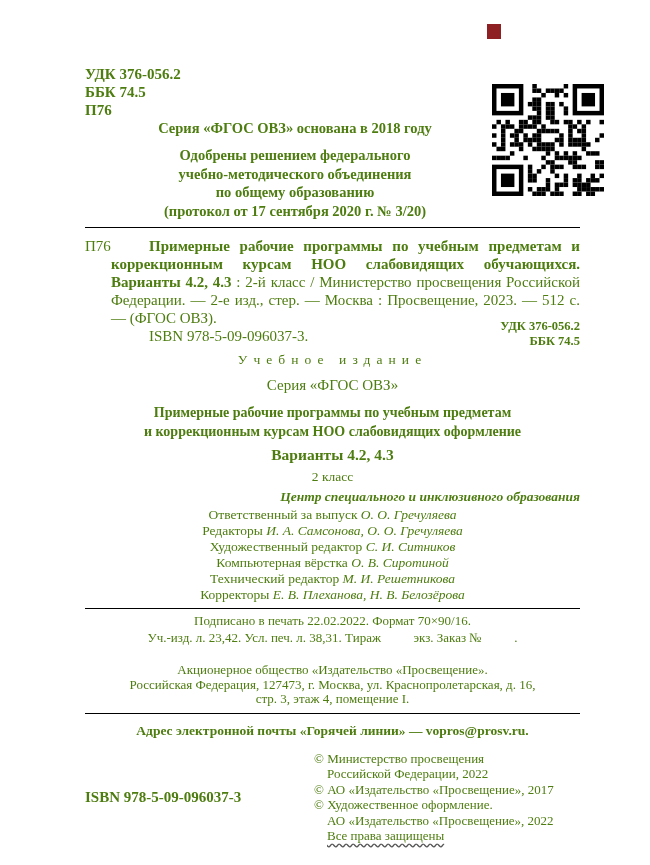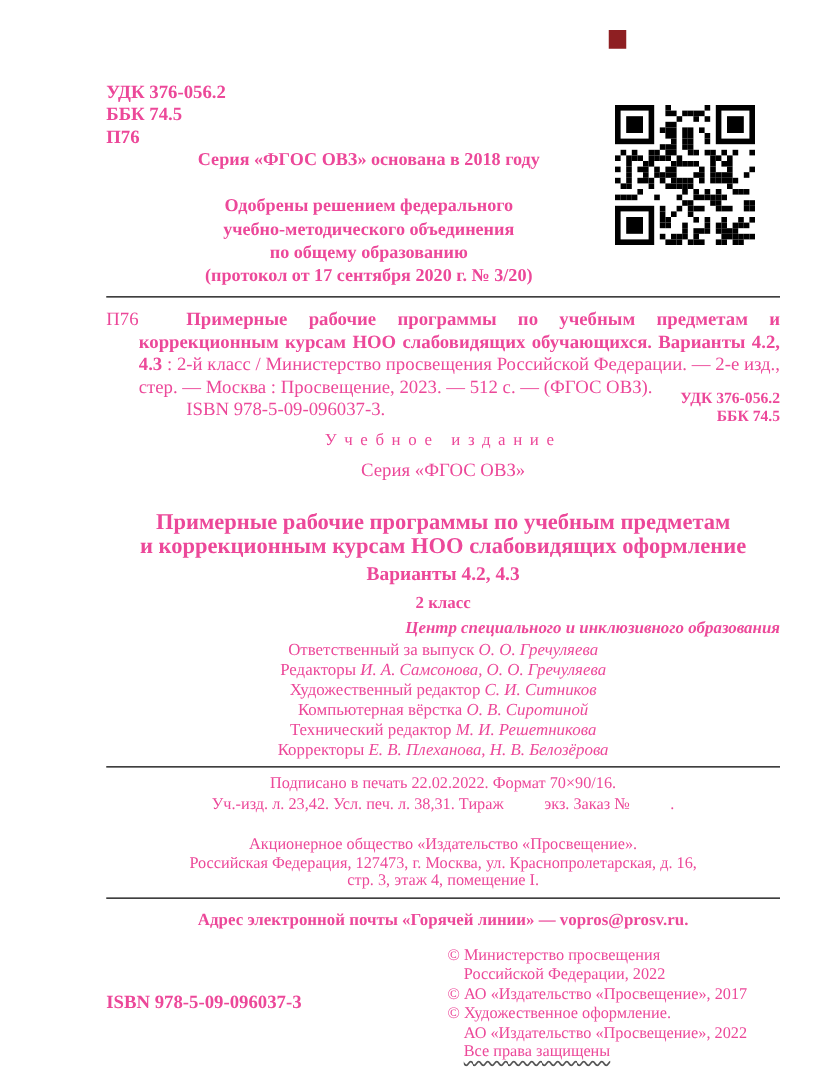--- a/index.html
+++ b/index.html
@@ -2,54 +2,54 @@
 <html lang="ru"><head>
 <meta charset="utf-8">
 <style>
   * { margin:0; padding:0; box-sizing:border-box; }
   html,body { background:#ffffff; }
   .page {
     position:relative;
     width:650px; height:865px;
     margin:0 auto;
     background:#ffffff;
-    color:#ec4899;
+    color:#4d7c0f;
     font-family:"Liberation Serif","DejaVu Serif",serif;
-    padding:65px 26px 0 85px;
+    padding:65px 70px 0 85px;
     overflow:hidden;
   }
   
   .red-mark { position:absolute; left:487px; top:24px; width:14px; height:15px; background:#8e1f22; }
   .qr { position:absolute; left:492px; top:84px; width:112px; height:112px; }
 
   
   .codes-left { font-weight:bold; font-size:15px; line-height:18px; }
   .header-center { width:420px; text-align:center; font-weight:bold; }
   .series-note { margin-top:1px; font-size:14.5px; line-height:17px; }
-  .approved { margin-top:19px; font-size:14.5px; line-height:18.5px; }
+  .approved { margin-top:9px; font-size:14.5px; line-height:18.5px; }
 
   .rule { border:none; border-top:1.3px solid #000; }
   .rule1 { margin-top:7px; }
   .rule2 { margin-top:5px; }
   .rule3 { margin-top:6px; }
 
   
   .bib { position:relative; margin-top:9px; padding-left:26px; font-size:15px; line-height:18px; }
   .bib-code { position:absolute; left:0; top:0; }
   .bib-text { text-align:justify; text-indent:38px; }
   .bib-isbn { padding-left:38px; }
 
   .codes-right { margin-top:-26px; text-align:right; font-weight:bold; font-size:12.5px; line-height:15px; }
 
   
   .edition-kind { margin-top:3px; text-align:center; font-weight:normal; font-size:13.5px; line-height:16px; letter-spacing:0.45em; }
   .series-line { margin-top:9px; text-align:center; font-size:15px; line-height:17px; }
-  .ed-title { margin-top:22px; text-align:center; font-weight:bold; font-size:18px; line-height:19px;font-family:Liberation Serif, serif; }
+  .ed-title { margin-top:9px; text-align:center; font-weight:bold; font-size:14px; line-height:19px;font-family:Liberation Serif, serif; }
   .variants { margin-top:5px; text-align:center; font-weight:bold; font-size:15.5px; line-height:18px; }
-  .grade { margin-top:5px; text-align:center; font-weight:bold; font-size:13.5px; line-height:16px; }
+  .grade { margin-top:5px; text-align:center; font-weight:normal; font-size:13.5px; line-height:16px; }
   .center-org { margin-top:4px; text-align:right; font-weight:bold; font-style:italic; font-size:13.5px; line-height:16px; }
   .staff { margin-top:2px; text-align:center; font-size:13.5px; line-height:16px; }
 
   
   .print-block { margin-top:4px; text-align:center; font-size:13px; line-height:16.5px; }
   .publisher { margin-top:17px; text-align:center; font-size:13px; line-height:14.5px; }
   .hotline { margin-top:9px; text-align:center; font-weight:bold; font-size:13.5px; line-height:16px; }
 
   
   .footer { display:flex; margin-top:12px; align-items:center; }

